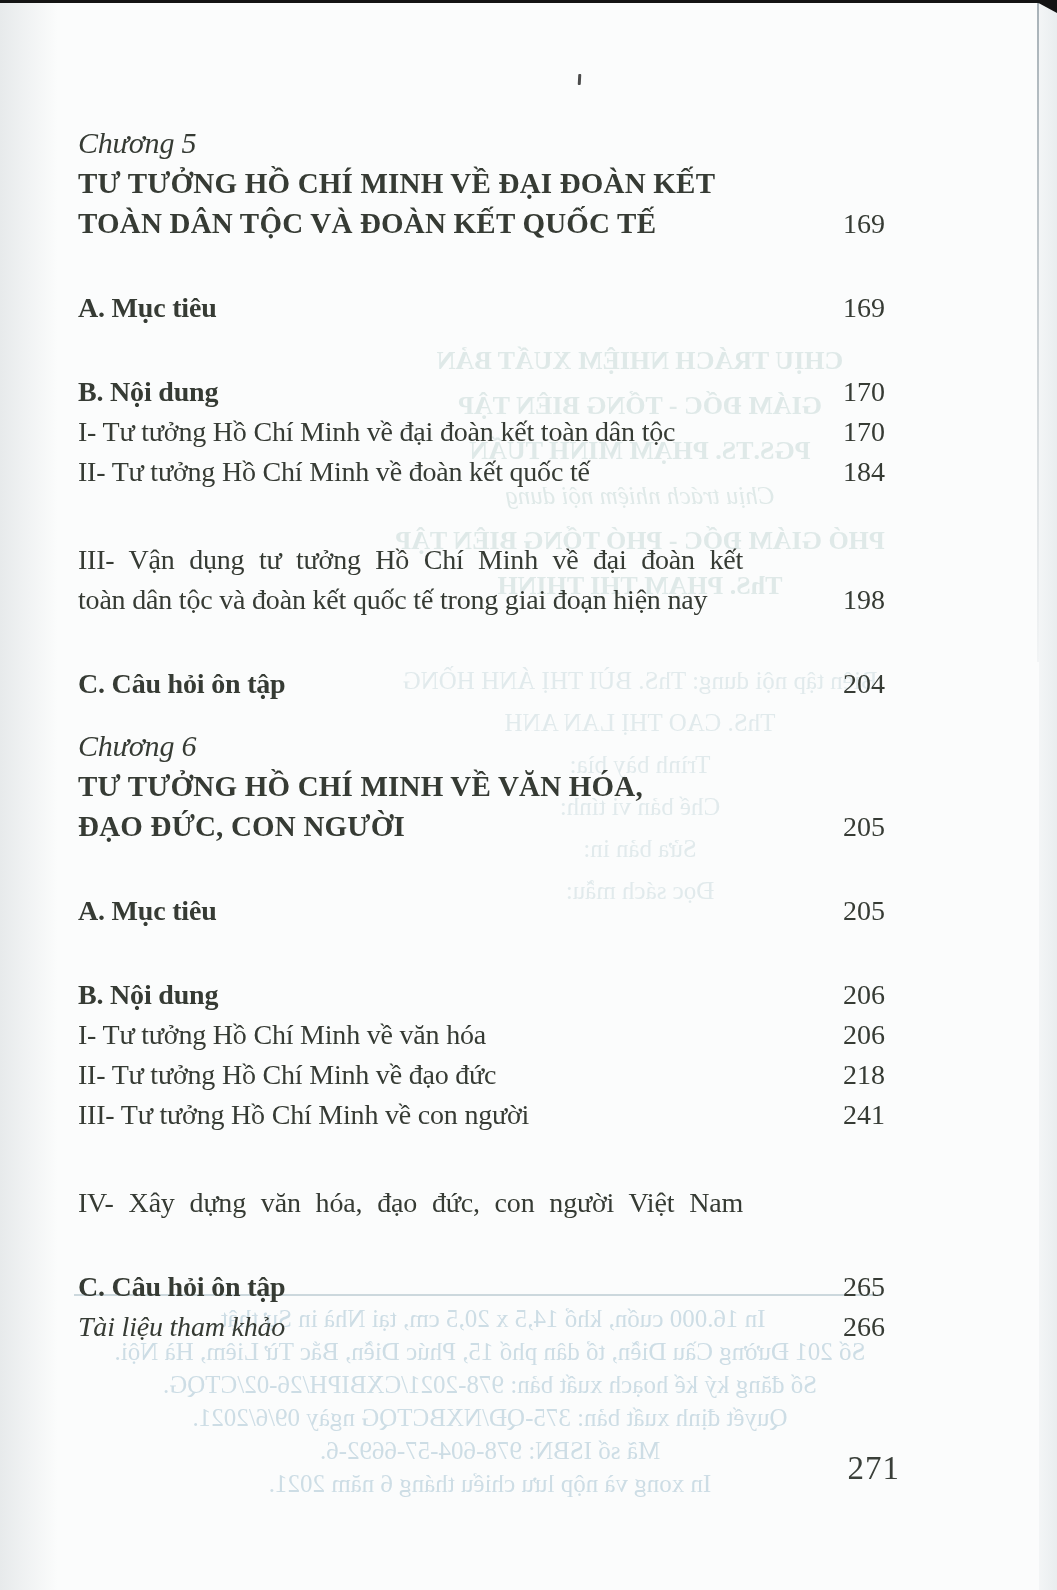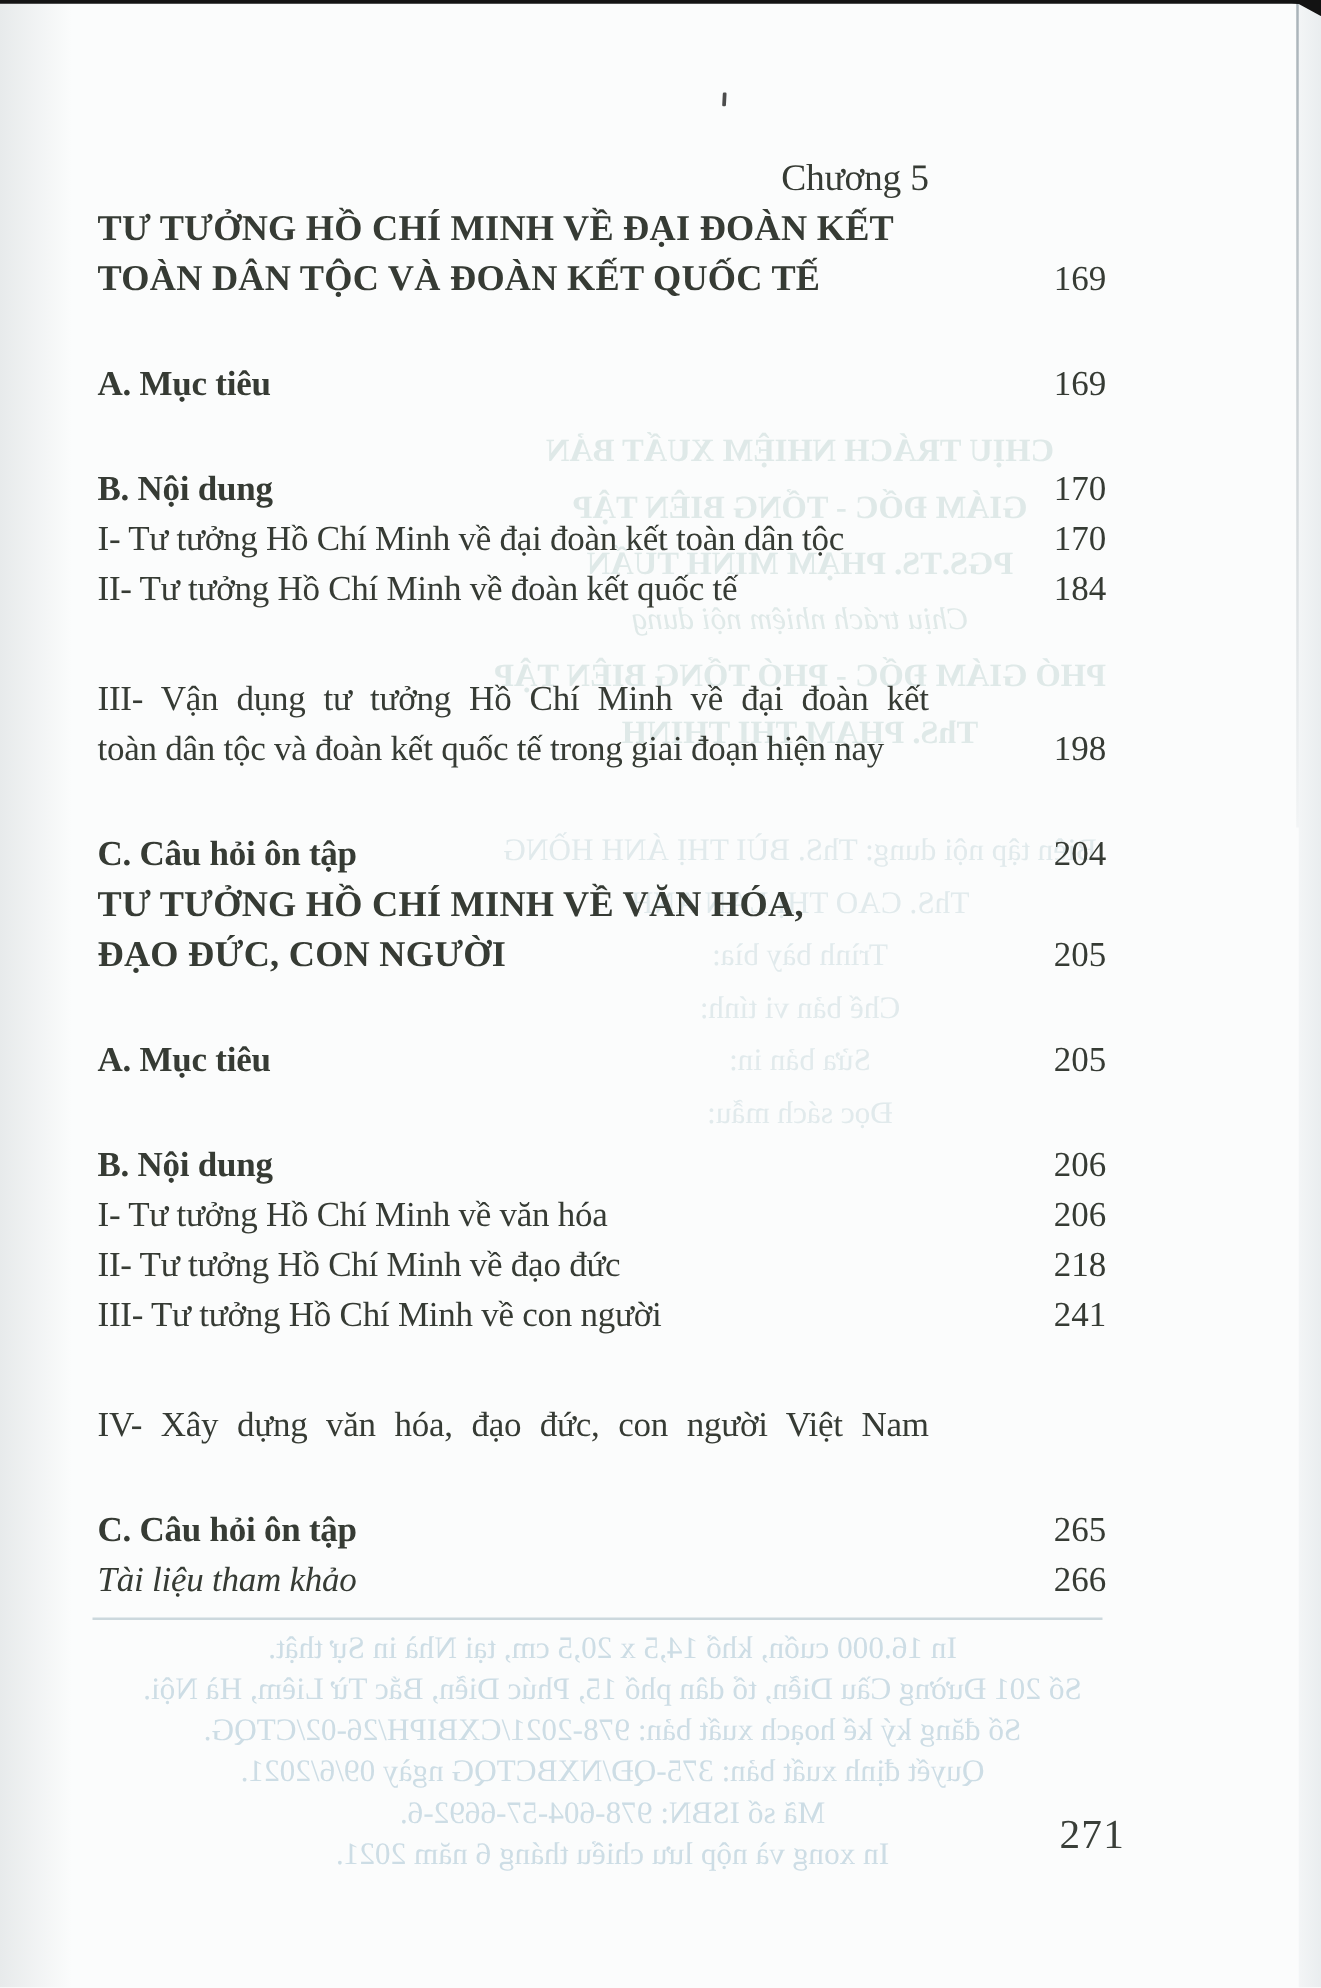--- a/index.html
+++ b/index.html
@@ -22,21 +22,21 @@
                  background:#4c4c4c; transform:rotate(3deg); border-radius:1px; }
 
   
   .toc { position:absolute; left:78px; top:123px; width:807px; }
   .row { display:flex; align-items:baseline; }
   .txt { width:665px; font-size:28px; line-height:40px; letter-spacing:-0.2px; }
   .num { flex:1; text-align:right; font-size:28px; line-height:40px; }
   .txt.bold    { font-weight:bold;margin-top:44px; }
   .txt.italic  { font-style:italic; }
   .txt.justify { text-align:justify; text-align-last:justify;margin-top:48px; }
-  .row.chapter-label .txt { font-size:30px; text-align:right; }
+  .row.chapter-label .txt { font-size:30px; font-style:italic; text-align:left; }
   .row.chapter-title .txt { font-size:29px; font-weight:bold; letter-spacing:0.2px; }
   .row.gap { margin-top:22px; }
 
   
   .ghost { position:absolute; transform:scaleX(-1); text-align:center; pointer-events:none; }
   .ghost div { white-space:nowrap; }
   #ghost-pub { left:300px; top:338px; width:680px; font-size:26px; line-height:45px;
                font-weight:bold; color:#dfe9e8; }
   #ghost-pub div:nth-child(4) { font-weight:normal; font-style:italic; font-size:25px; }
   #ghost-ed  { left:300px; top:660px; width:680px; font-size:25px; line-height:42px;
@@ -119,20 +119,24 @@
       <div class="num"></div>
     </div>
     <div class="row">
       <div class="txt">toàn dân tộc và đoàn kết quốc tế trong giai đoạn hiện nay</div>
       <div class="num">198</div>
     </div>
     <div class="row">
       <div class="txt bold">C. Câu hỏi ôn tập</div>
       <div class="num">204</div>
     </div>
+    <div class="row chapter-label gap">
+      <div class="txt">Chương 6</div>
+      <div class="num"></div>
+    </div>
     <div class="row chapter-title">
       <div class="txt">TƯ TƯỞNG HỒ CHÍ MINH VỀ VĂN HÓA,</div>
       <div class="num"></div>
     </div>
     <div class="row chapter-title">
       <div class="txt">ĐẠO ĐỨC, CON NGƯỜI</div>
       <div class="num">205</div>
     </div>
     <div class="row">
       <div class="txt bold">A. Mục tiêu</div>

